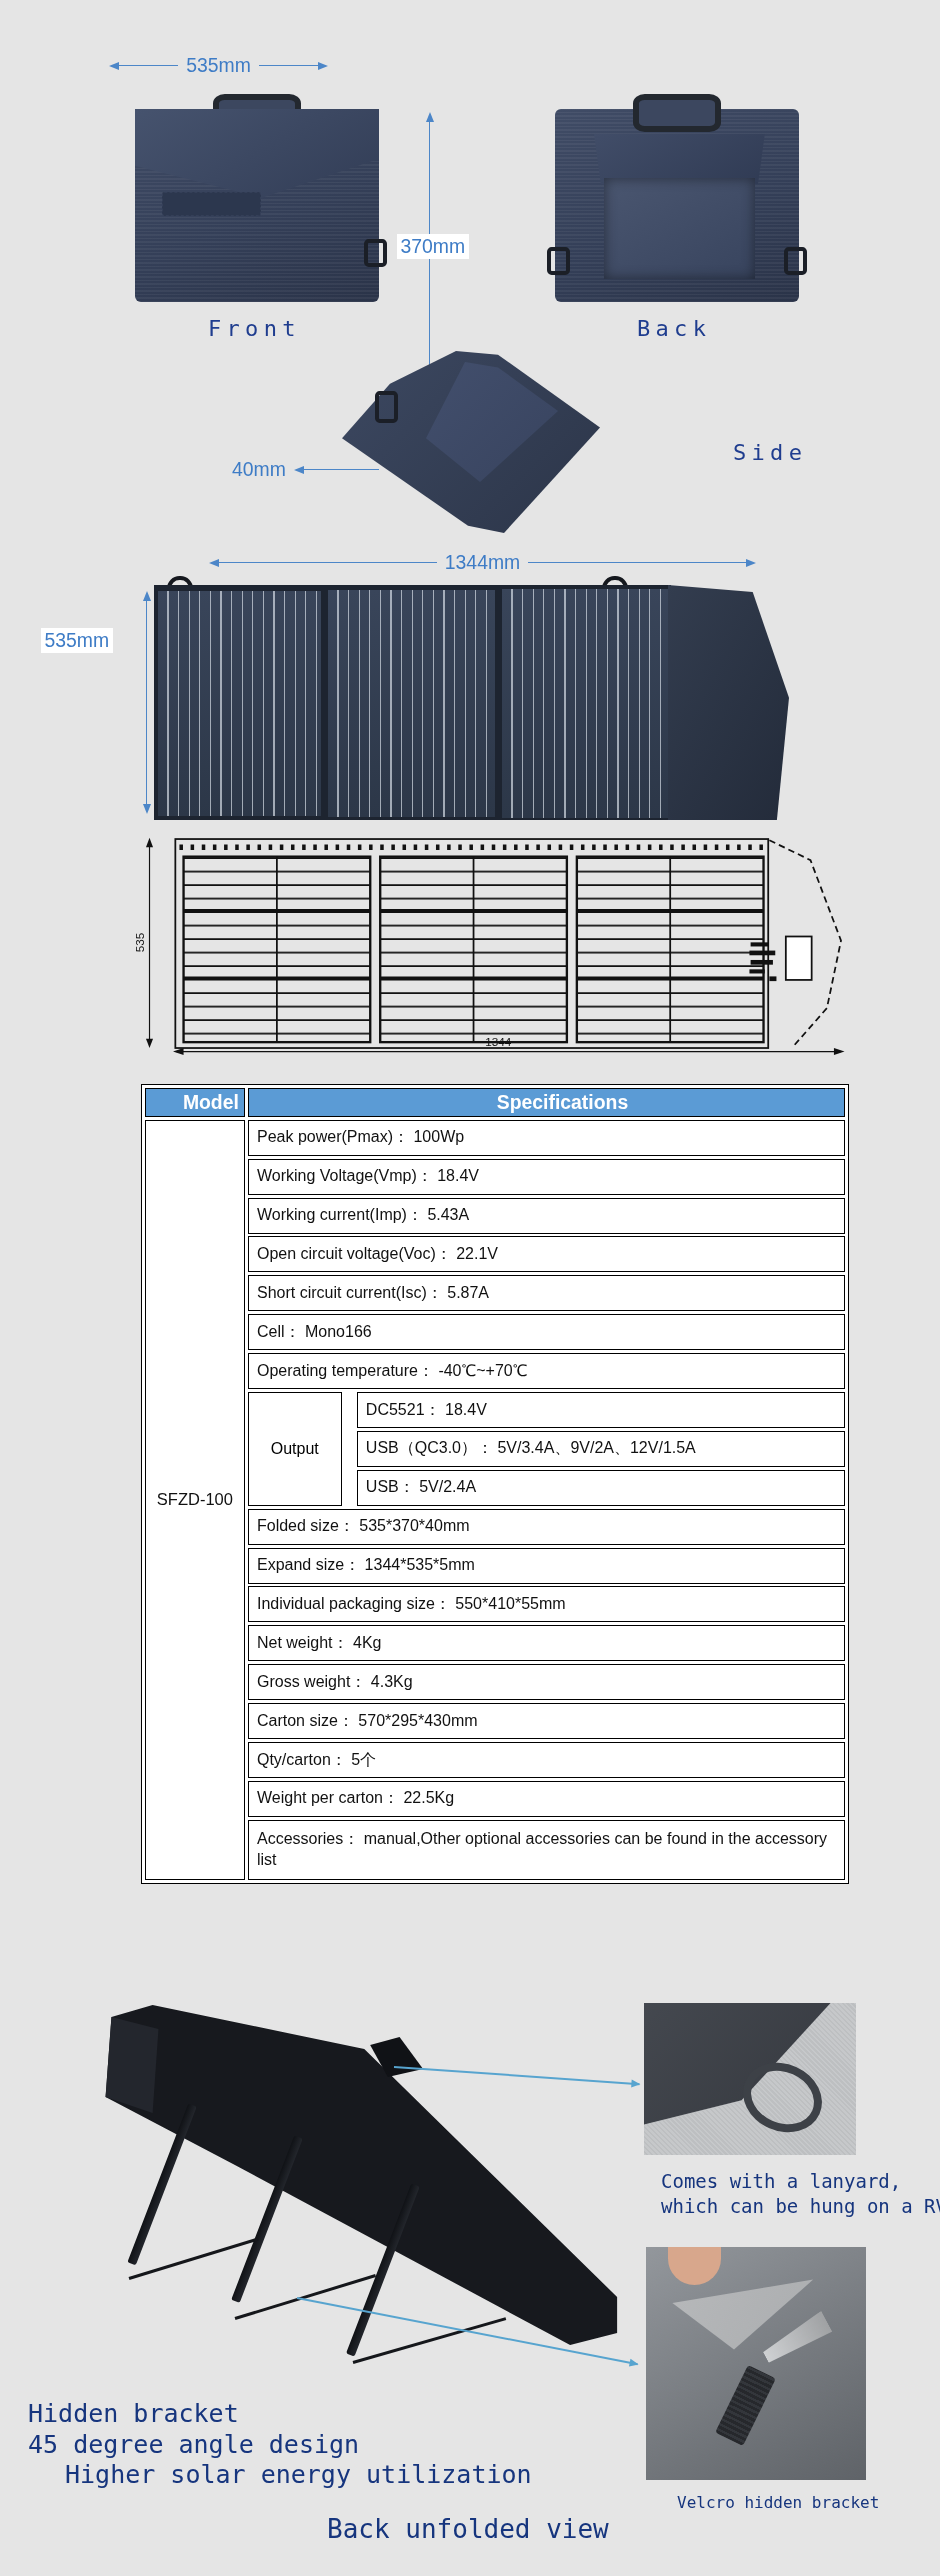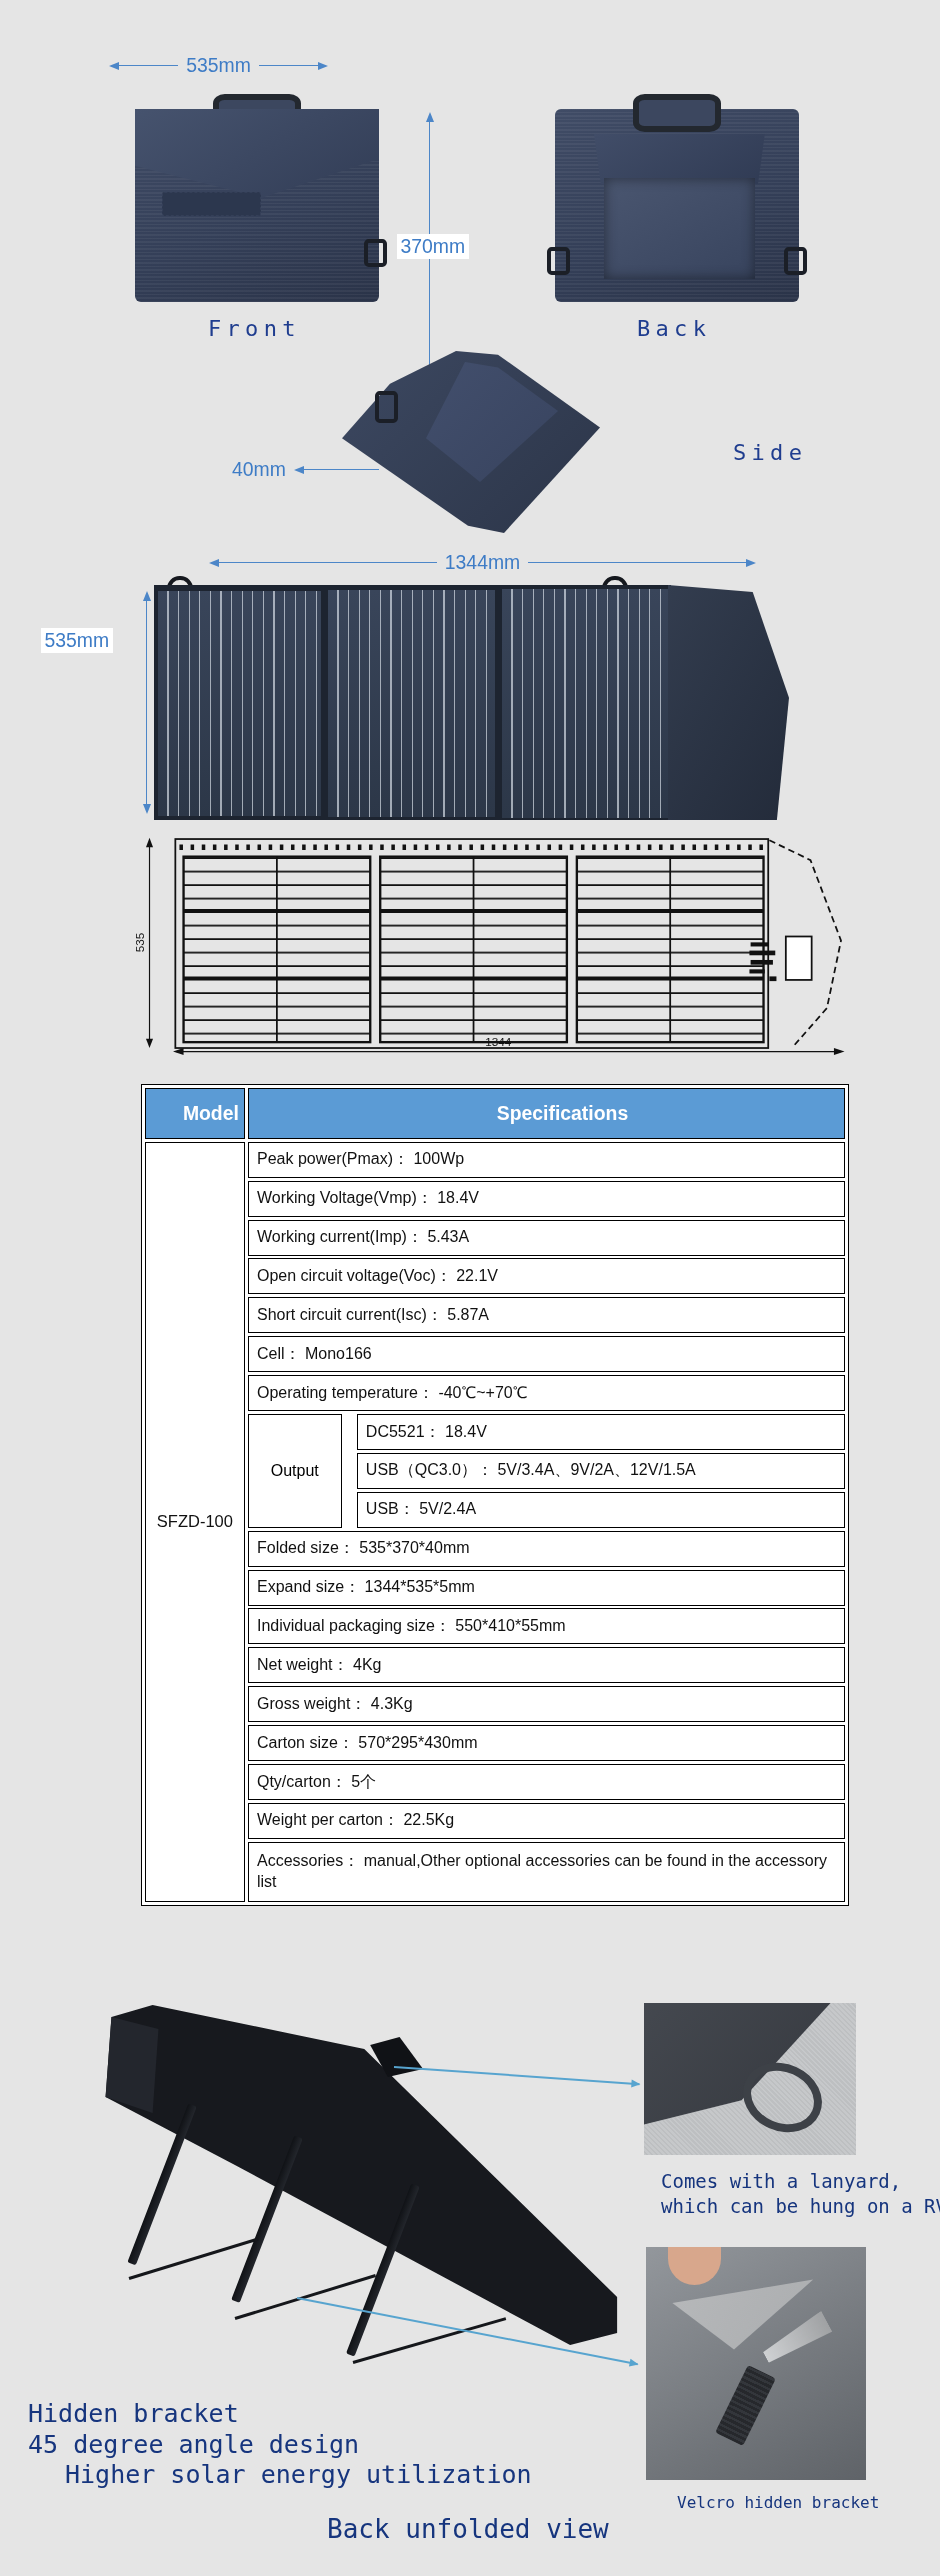--- a/index.html
+++ b/index.html
@@ -37,21 +37,21 @@
   
   .cellstripes{background-image:
      repeating-linear-gradient(90deg,rgba(235,240,245,0) 0 9.4px,rgba(225,232,240,.65) 9.4px 10.6px),
      linear-gradient(180deg,#39455a,#2c3748);}
   
   svg text{font-family:"Liberation Sans",sans-serif;}
   
   .spec-table{position:absolute;left:141px;top:1084px;width:708px;border:1.8px solid #000;background:#fff;
     padding:2.9px;display:grid;grid-template-columns:100px 1fr;gap:2.9px;box-sizing:border-box;}
   .cellbox{border:1.8px solid #000;box-sizing:border-box;background:#fff;}
-  .hdr{background:#5b9bd5;color:#fff;font-weight:bold;font-size:19.4px;display:flex;align-items:center;justify-content:center;height:51px;padding-left:32px;}
+  .hdr{background:#5b9bd5;color:#fff;font-weight:bold;font-size:19.4px;display:flex;align-items:center;justify-content:center;height:29px;padding-left:32px;}
   .modelcell{display:flex;align-items:center;justify-content:center;font-size:16.5px;color:#111;}
   .leftcol,.rightcol{display:flex;flex-direction:column;gap:2.9px;}
   .leftcol .modelcell{flex:1;}
   .srow{height:36px;display:flex;align-items:center;padding-left:8.2px;font-size:16px;color:#111;}
   .srow-tall{height:60px;display:flex;align-items:center;padding-left:8.2px;font-size:16px;color:#111;line-height:1.3;}
   .srow-tall div{white-space:normal;}
   .outblock{display:grid;grid-template-columns:94px 1fr;gap:2.9px;}
   .outlabel{display:flex;align-items:center;justify-content:center;font-size:16px;}
   .outrows{display:flex;flex-direction:column;gap:2.9px;margin-left:12px;}
   

